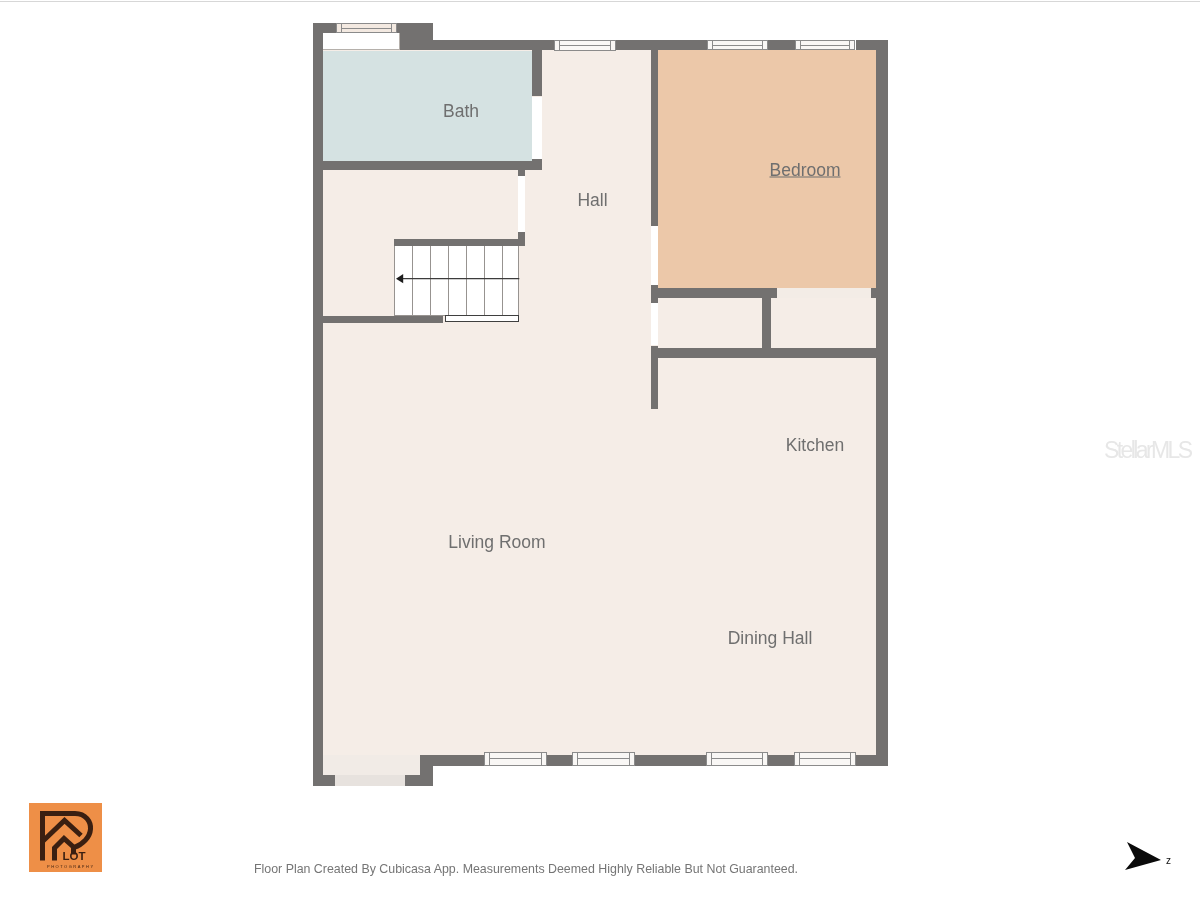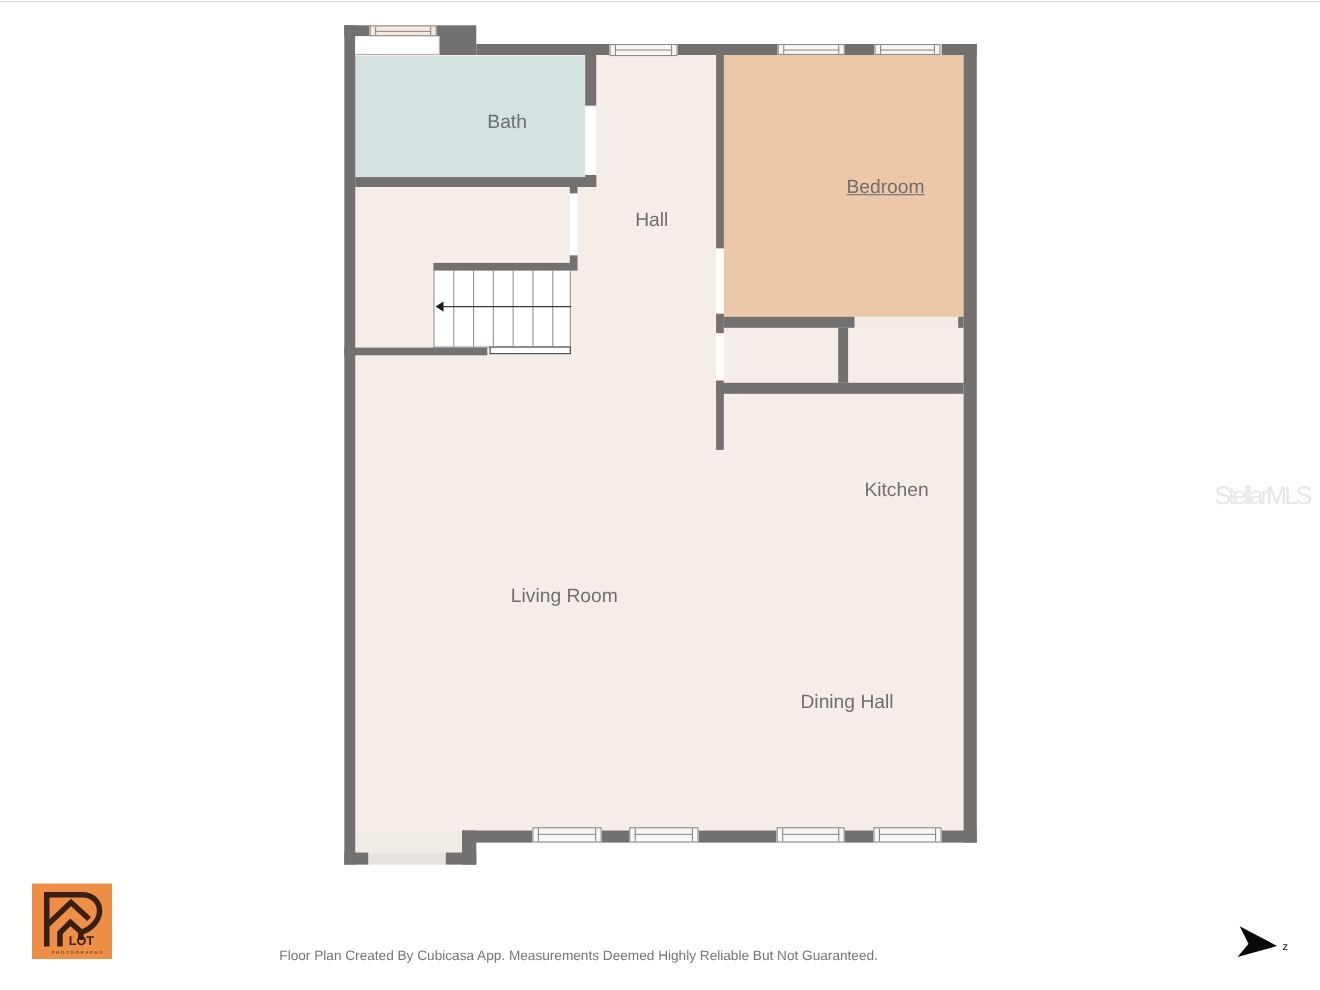--- a/index.html
+++ b/index.html
@@ -168,21 +168,21 @@
     </div>
 
 <div class="lbl" style="left:451px;top:110.5px;margin-left:10px;">Bath</div>
 
 <div class="lbl" style="left:592.5px;top:199.5px;">Hall</div>
 
 <div class="lbl" style="left:805px;top:170px;text-decoration:underline;">Bedroom</div>
 
 <div class="lbl" style="left:771px;top:445px;margin-left:44px;">Kitchen</div>
 
-<div class="lbl" style="left:497px;top:542px;margin-left:16px;">Living Room</div>
+<div class="lbl" style="left:497px;top:542px;">Living Room</div>
 
 <div class="lbl" style="left:770px;top:638px;">Dining Hall</div>
 
 <div class="a" style="left:1104px;top:439px;width:110px;height:24px;color:#e7e7e7;font-size:23px;letter-spacing:-2.6px;line-height:1;">StellarMLS</div>
 
 <svg class="a" style="left:29px;top:803px;" width="73" height="69" viewBox="0 0 73 69">
   <rect x="0" y="0" width="73" height="69" fill="#ee8f47"></rect>
   <path d="M 13.5 57.5 L 13.5 10.5 L 46 10.5 C 57 10.5 62 19 61.5 26 C 61 34 54 41.5 45 44.5" fill="none" stroke="#3a1f11" stroke-width="5"></path>
   <path d="M 14 38 L 35.5 17.5 L 52 32.5" fill="none" stroke="#3a1f11" stroke-width="5"></path>
   <path d="M 25.5 57.5 L 25.5 45 L 35 35.5 L 44.5 44 L 44.5 51.5" fill="none" stroke="#3a1f11" stroke-width="5"></path>

